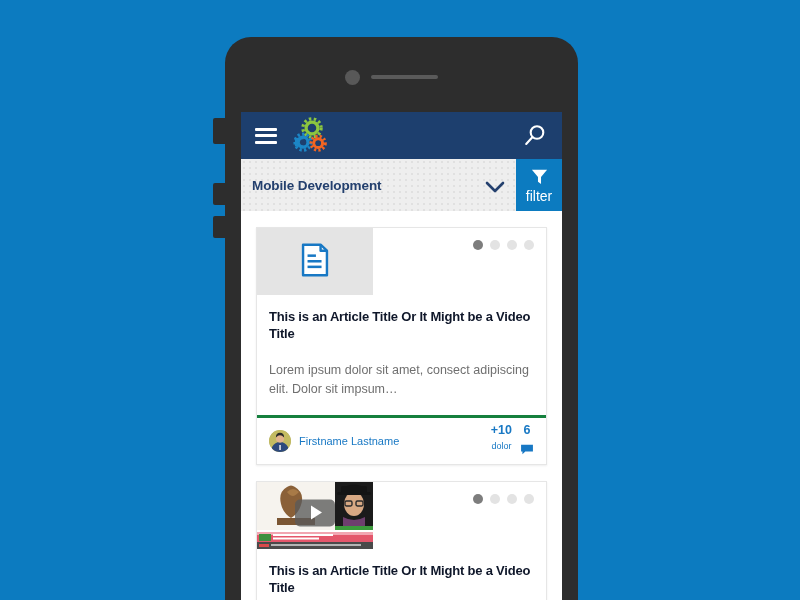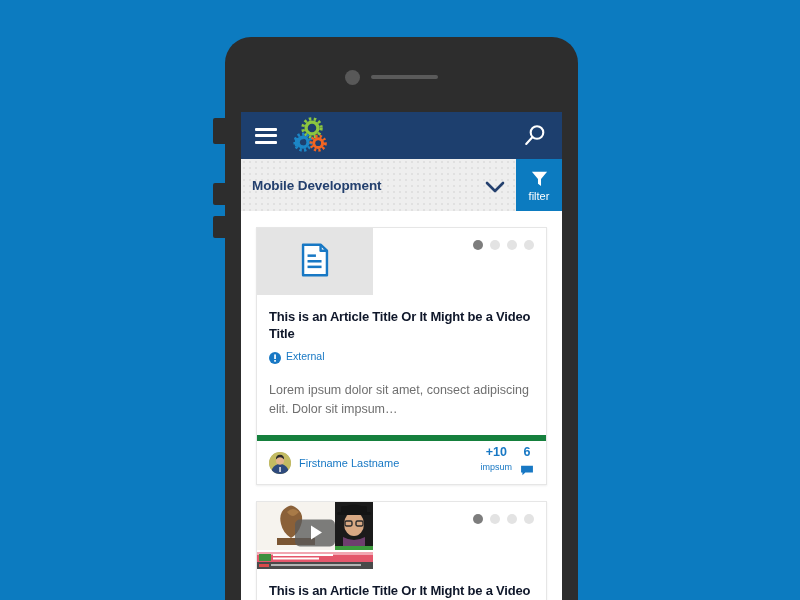--- a/index.html
+++ b/index.html
@@ -148,21 +148,21 @@
     background: #0c7bc0;
     display: flex;
     flex-direction: column;
     align-items: center;
     justify-content: center;
     gap: 2px;
     cursor: pointer;
   }
   #filter-icon { width: 19px; height: 19px; }
   #filter-text {
-    font-size: 11px;
+    font-size: 14px;
     color: #ffffff;
   }
 
   
   #feed {
     position: absolute;
     left: 0;
     top: 99px;
     right: 0;
     bottom: 0;
@@ -234,21 +234,21 @@
     color: #1878c4;
   }
   .card-excerpt {
     margin-top: 19px;
     font-size: 12.5px;
     line-height: 1.52;
     color: #6f6f6f;
   }
 
   .card-footer {
-    border-top: 6px solid #15803d;
+    border-top: 3px solid #15803d;
     height: 49px;
     display: flex;
     align-items: center;
     padding: 0 12px;
   }
   .avatar {
     width: 22px; height: 22px;
     border-radius: 50%;
     overflow: hidden;
     flex: 0 0 auto;
@@ -396,50 +396,40 @@
             <i class="on"></i>
             <i></i>
             <i></i>
             <i></i>
           </div>
         </div>
 
         <div class="card-body">
           <div class="card-title">This is an Article Title Or It Might be a Video Title</div>
 
-          <div class="badge-row">
-            <span class="badge-icon">
-              <svg viewBox="0 0 12 12" width="12" height="12" aria-hidden="true">
-                <circle cx="6" cy="6" r="6" fill="#1878c4"></circle>
-                <rect x="5.2" y="2.4" width="1.7" height="4.6" fill="#ffffff"></rect>
-                <rect x="5.2" y="8" width="1.7" height="1.7" fill="#ffffff"></rect>
-              </svg>
-            </span>
-            <span class="badge-text">External</span>
-          </div>
 
           <div class="card-excerpt">Lorem ipsum dolor sit amet, consect adipiscing elit. Dolor sit impsum…</div>
         </div>
 
         <div class="card-footer">
           <div class="avatar">
             <svg viewBox="0 0 22 22" width="22" height="22" aria-hidden="true">
               <circle cx="11" cy="11" r="11" fill="#c3bb62"></circle>
               <path d="M3 17 q3-5 8-5 q5 0 8 5 v5 H3 Z" fill="#2e4a7d"></path>
               <circle cx="11" cy="8.6" r="4.1" fill="#e2b48c"></circle>
               <path d="M6.9 7.4 q4.1-4.2 8.2 0 q0-4.6-4.1-4.6 q-4.1 0-4.1 4.6 Z" fill="#2b2b2b"></path>
               <rect x="10.2" y="15" width="1.7" height="5" fill="#d9dde4"></rect>
             </svg>
           </div>
           <span class="author">Firstname Lastname</span>
 
           <div class="metrics">
             <div class="metric">
               <div class="metric-val">+10</div>
-              <div class="metric-lbl">impsum</div>
+              <div class="metric-lbl">dolor</div>
             </div>
             <div class="metric">
               <div class="metric-val">6</div>
               <div class="metric-ico">
                 <svg viewBox="0 0 16 13" width="14" height="11" aria-hidden="true">
                   <path d="M1 1 H15 V9 H6 L2.6 12 V9 H1 Z" fill="#1878c4"></path>
                 </svg>
               </div>
             </div>
           </div>

